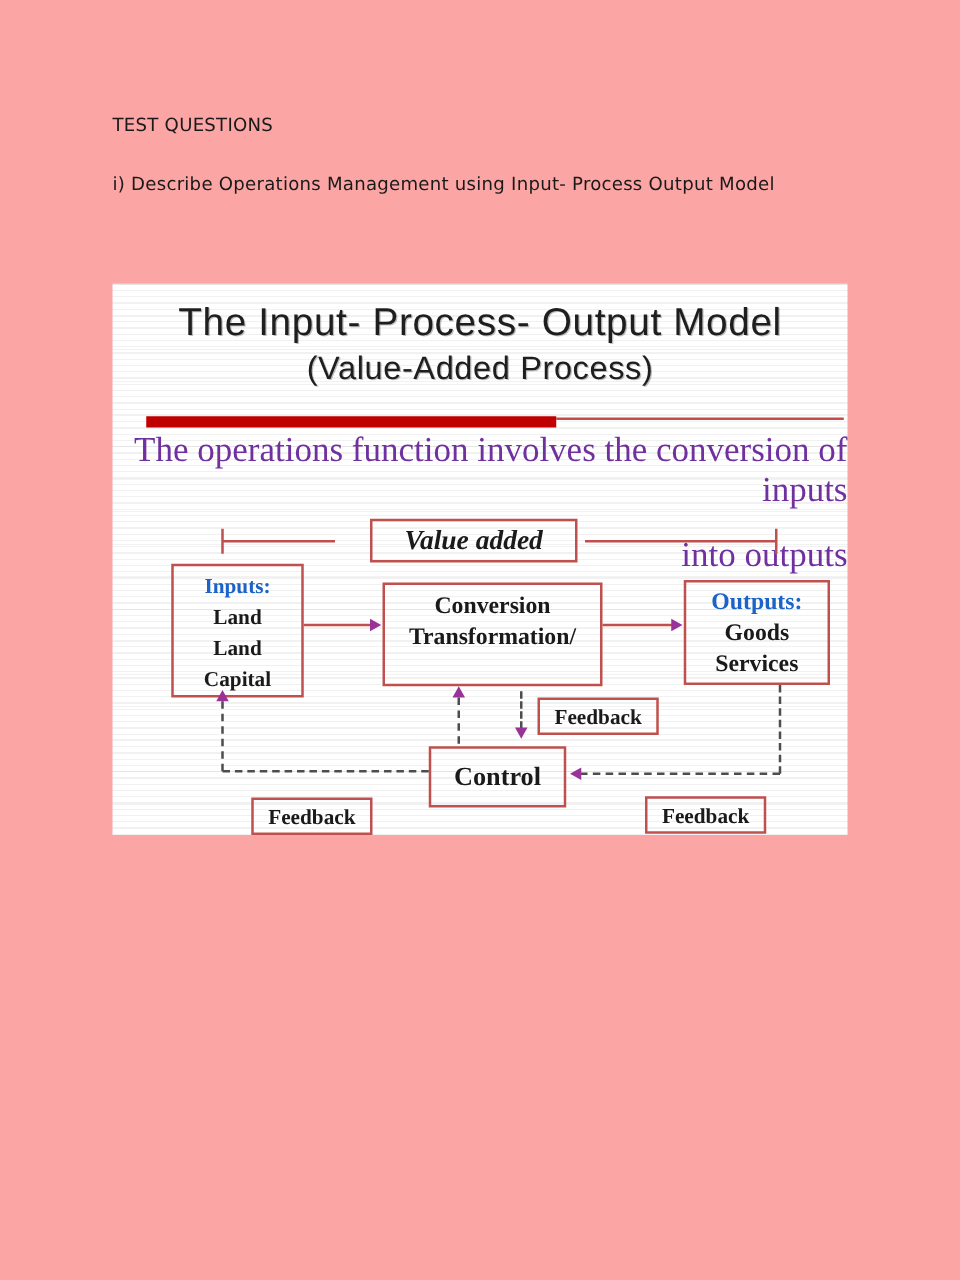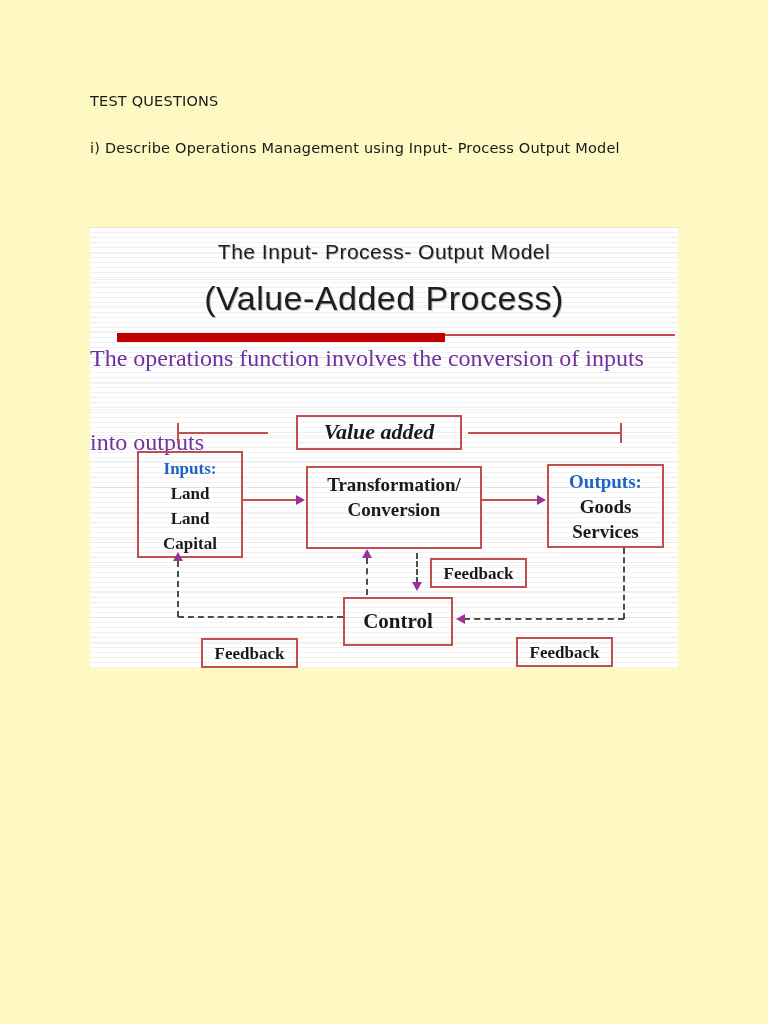--- a/index.html
+++ b/index.html
@@ -1,38 +1,38 @@
 <!DOCTYPE html>
 <html><head>
 <meta charset="utf-8">
 <style>
   html,body{margin:0;padding:0;background:#ffffff;}
-  .page{position:relative;width:768px;height:1024px;background:#fef9c3;overflow:hidden;
+  .page{position:relative;width:768px;height:1024px;background:#fca5a5;overflow:hidden;
         font-family:"DejaVu Sans",sans-serif;}
   .doc-text{position:absolute;left:90px;color:#1a1a1a;font-size:14.5px;letter-spacing:0.2px;}
 
   
   .slide{position:absolute;left:90px;top:227px;width:588px;height:441px;
     background-image:
       repeating-linear-gradient(180deg, rgba(0,0,0,0.055) 0px, rgba(0,0,0,0.055) 1px, transparent 1px, transparent 5px),
       repeating-linear-gradient(180deg, rgba(0,0,0,0.05) 0px, rgba(0,0,0,0.05) 1px, transparent 1px, transparent 26px);
     background-color:#ffffff;}
   .slide *{position:absolute;box-sizing:border-box;}
 
   .slide-title{left:0;width:100%;text-align:center;color:#1e1e1e;
     font-family:"Liberation Sans",sans-serif;font-weight:400;letter-spacing:0.5px;
     text-shadow:1px 1px 0 rgba(0,0,0,0.25);}
-  .t1{top:13px;font-size:21px;}
-  .t2{top:52px;font-size:34px;}
+  .t1{top:13px;font-size:31px;}
+  .t2{top:52px;font-size:26px;}
 
   .accent-bar{left:27px;top:106px;width:328px;height:9px;background:#c00000;}
   .accent-line{left:355px;top:107px;width:230px;height:2px;background:#c64a4a;}
 
-  .subtitle{left:0;width:100%;text-align:left;color:#7030a0;
-    font-family:"Liberation Serif",serif;font-size:24px;}
+  .subtitle{left:0;width:100%;text-align:right;color:#7030a0;
+    font-family:"Liberation Serif",serif;font-size:28px;}
   .s1{top:118px;} .s2{top:162px;margin-top:40px;}
 
   .rbox{border:2px solid #c0504d;background:transparent;
     font-family:"Liberation Serif",serif;font-weight:bold;color:#1a1a1a;text-align:center;}
   .blue{color:#1c63c8;}
 
   .va-box{left:206px;top:188px;width:166px;height:35px;
     font-style:italic;font-size:22px;line-height:30px;}
   .va-tick{width:2px;height:20px;top:196px;background:#c0504d;}
   .va-line{height:2px;top:205px;background:#c0504d;}
@@ -85,22 +85,22 @@
       <div style="position:static;" class="blue">Inputs:</div>
       <div style="position:static;">Land</div>
       <div style="position:static;">Land</div>
       <div style="position:static;">Capital</div>
     </div>
 
     <div class="solid-line" style="left:153px;top:272px;width:55px;"></div>
     <div class="ah ah-right" style="left:206px;top:268px;"></div>
 
     <div class="rbox process-box">
+      <div style="position:static;">Conversion</div>
       <div style="position:static;">Transformation/</div>
-      <div style="position:static;">Conversion</div>
     </div>
 
     <div class="solid-line" style="left:392px;top:272px;width:57px;"></div>
     <div class="ah ah-right" style="left:447px;top:268px;"></div>
 
     <div class="rbox outputs-box">
       <div style="position:static;" class="blue">Outputs:</div>
       <div style="position:static;">Goods</div>
       <div style="position:static;">Services</div>
     </div>

